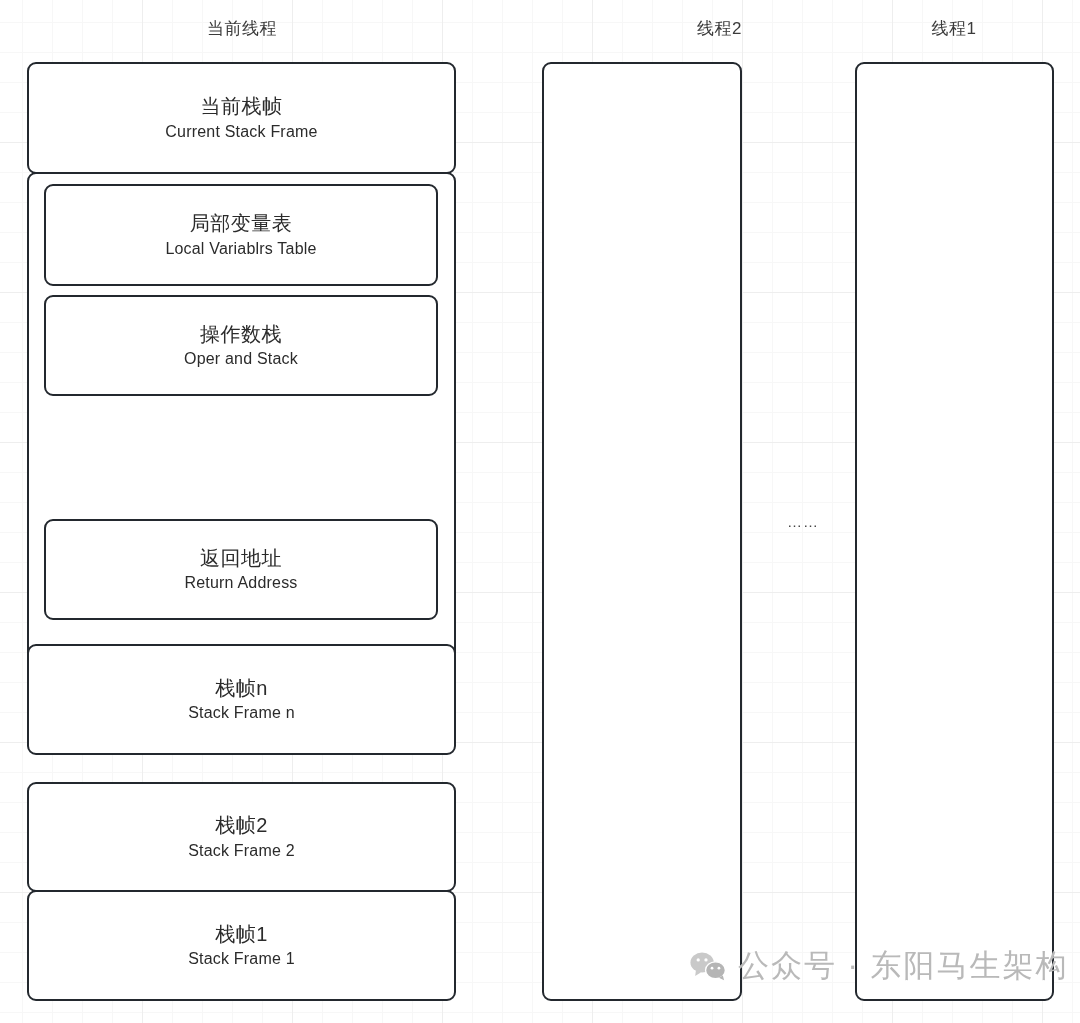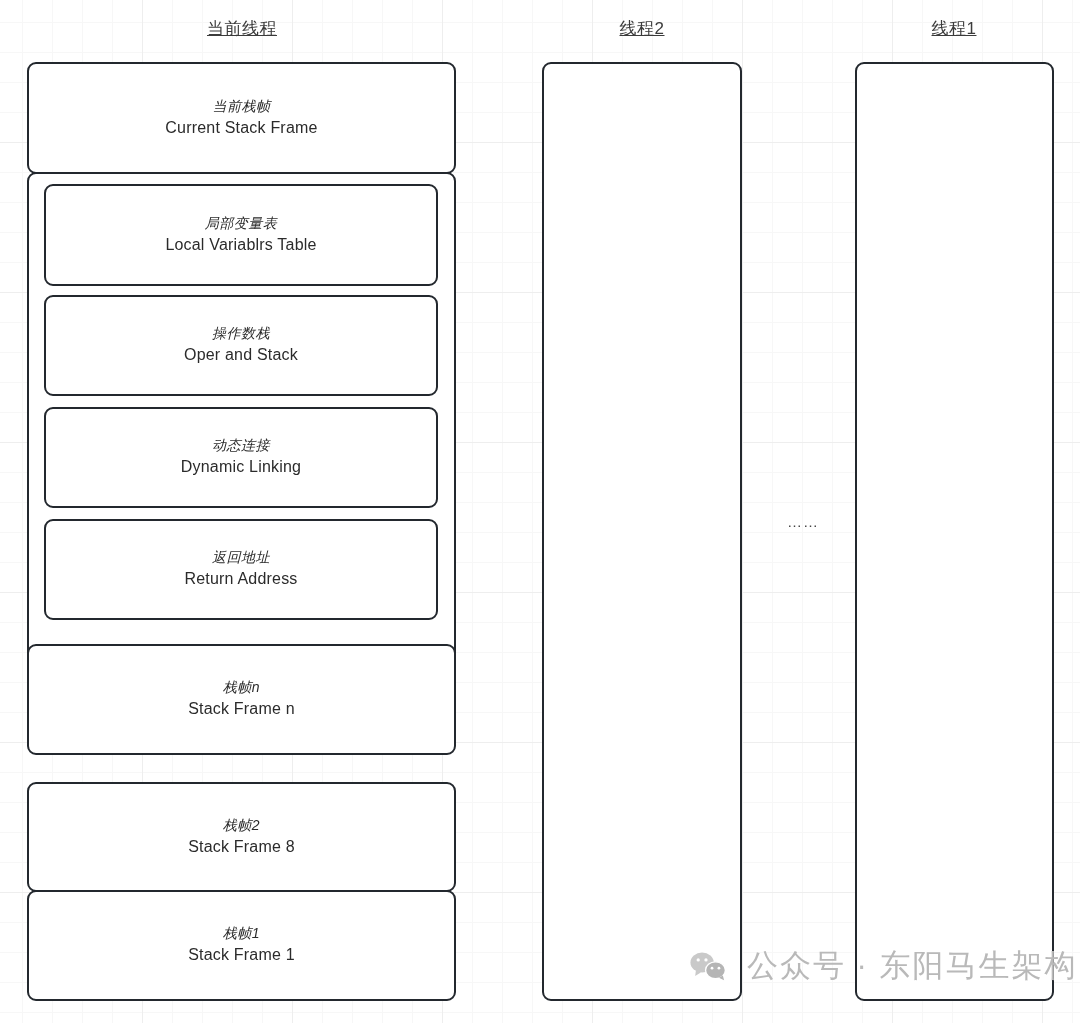--- a/index.html
+++ b/index.html
@@ -35,21 +35,20 @@
 
   
   .col-title {
     position: absolute;
     text-align: center;
     font-size: 17px;
     color: #3b3b3b;
     letter-spacing: 0.5px;
     white-space: nowrap;
     line-height: 1;
-    text-decoration: underline;
   }
 
   
   .box {
     position: absolute;
     box-sizing: border-box;
     border: 2.2px solid #23282e;
     border-radius: 9px;
     background: #ffffff;
     display: flex;
@@ -59,23 +58,22 @@
   }
 
   .box-label {
     text-align: center;
     line-height: 1.42;
     color: #2b2b2b;
     pointer-events: none;
   }
   .label-cn {
     display: block;
-    font-size: 14px;
+    font-size: 20px;
     letter-spacing: 0.5px;
-    font-style: italic;
   }
   .label-en {
     display: block;
     font-size: 16px;
     letter-spacing: 0.2px;
   }
 
   
   .frame-detail-container {
     position: absolute;
@@ -104,21 +102,21 @@
     background: #ffffff;
   }
 
   
   #watermark {
     position: absolute;
     left: 690px;
     top: 950px;
     display: flex;
     align-items: center;
-    gap: 19px;
+    gap: 10px;
     pointer-events: none;
   }
   #watermark .wm-text {
     font-size: 31px;
     color: #b9b9b9;
     letter-spacing: 2px;
     white-space: nowrap;
     line-height: 1;
   }
   .wechat-icon {
@@ -127,21 +125,21 @@
     display: block;
   }
 </style>
 </head>
 <body>
 
 <div id="canvas">
 
   <div class="col-title" style="left:142px; top:20px; width:200px;">当前线程</div>
 
-  <div class="col-title" style="left:542px; top:20px; width:200px;">线程2</div>
+  <div class="col-title" style="left:542px; top:20px; width:200px;text-align:right;">线程2</div>
 
   <div class="col-title" style="left:855px; top:20px; width:198px;">线程1</div>
 
   <div class="box" style="left:27px; top:62px; width:429px; height:112px;">
     <div class="box-label">
       <span class="label-cn">当前栈帧</span>
       <span class="label-en">Current Stack Frame</span>
     </div>
   </div>
 
@@ -154,47 +152,41 @@
     </div>
   </div>
 
   <div class="box" style="left:44px; top:295px; width:394px; height:101px;">
     <div class="box-label">
       <span class="label-cn">操作数栈</span>
       <span class="label-en">Oper and Stack</span>
     </div>
   </div>
 
-  <div class="box" style="left:44px; top:407px; width:394px; height:101px;">
-    <div class="box-label">
-      <span class="label-cn">动态连接</span>
-      <span class="label-en">Dynamic Linking</span>
-    </div>
-  </div>
 
   <div class="box" style="left:44px; top:519px; width:394px; height:101px;">
     <div class="box-label">
       <span class="label-cn">返回地址</span>
       <span class="label-en">Return Address</span>
     </div>
   </div>
 
   <div class="ellipsis-dots" style="left:44px; top:641px; width:394px;">……</div>
 
   <div class="box" style="left:27px; top:644px; width:429px; height:111px;">
     <div class="box-label">
       <span class="label-cn">栈帧n</span>
       <span class="label-en">Stack Frame n</span>
     </div>
   </div>
 
   <div class="box" style="left:27px; top:782px; width:429px; height:110px;">
     <div class="box-label">
       <span class="label-cn">栈帧2</span>
-      <span class="label-en">Stack Frame 8</span>
+      <span class="label-en">Stack Frame 2</span>
     </div>
   </div>
 
   <div class="box" style="left:27px; top:890px; width:429px; height:111px;">
     <div class="box-label">
       <span class="label-cn">栈帧1</span>
       <span class="label-en">Stack Frame 1</span>
     </div>
   </div>
 

